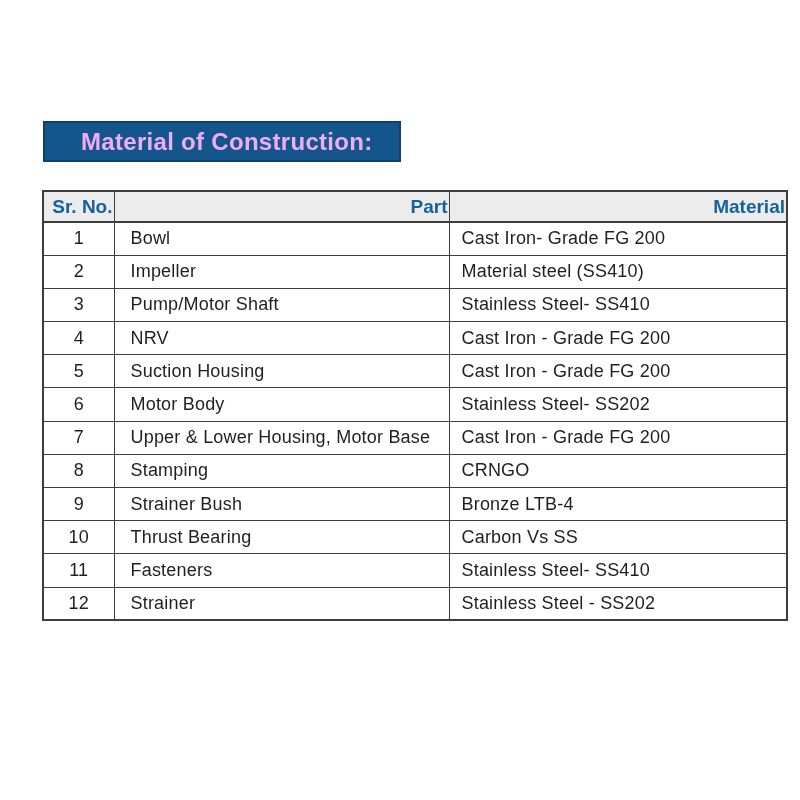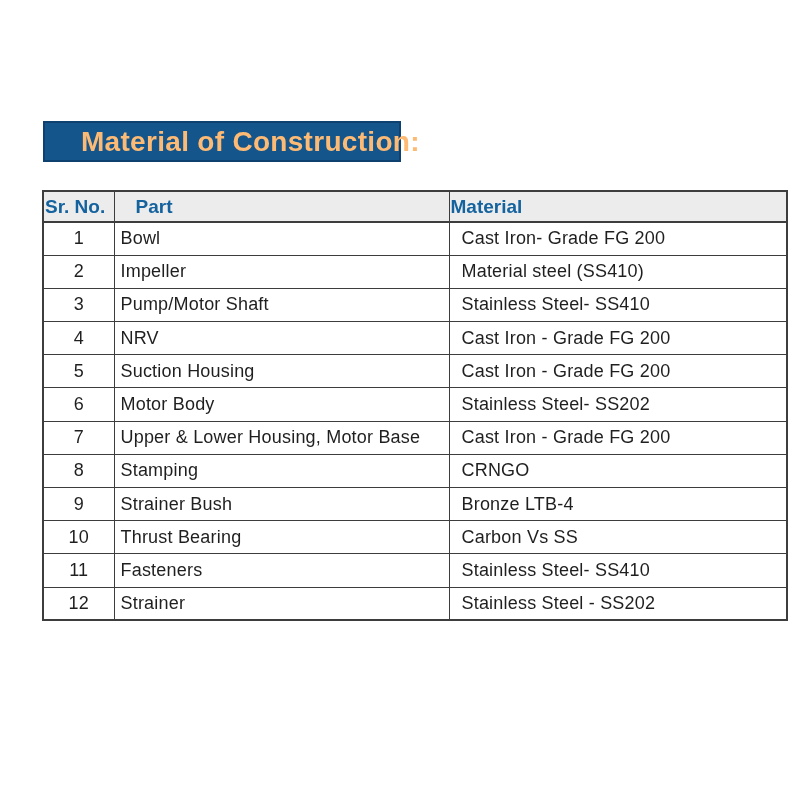--- a/index.html
+++ b/index.html
@@ -21,22 +21,22 @@
     top: 121px;
     width: 358px;
     height: 41px;
     background: #14568c;
     border: 2px solid #0e4070;
     box-sizing: border-box;
     display: flex;
     align-items: center;
   }
   .title-bar .title-text {
-    color: #fdba74;
-    font-size: 28px;
+    color: #f0abfc;
+    font-size: 24px;
     font-weight: bold;
     padding-left: 36px;
     letter-spacing: 0.3px;
     white-space: nowrap;
   }
 
   table.moc-table {
     position: absolute;
     left: 42px;
     top: 190px;
@@ -50,36 +50,36 @@
     box-sizing: border-box;
     overflow: hidden;
     white-space: nowrap;
   }
   .moc-table th {
     background: #ececec;
     color: #14629e;
     font-size: 19px;
     font-weight: bold;
     height: 31px;
-    text-align: left;
+    text-align: right;
     border-bottom: 2px solid #3d3d3d;
   }
   .moc-table td {
     background: #ffffff;
     color: #1f1f1f;
     font-size: 18px;
     height: 33.2px;
     vertical-align: middle;
     letter-spacing: 0.2px;
   }
   .col-sr { width: 71px; }
   .col-part { width: 335px; padding-left: 21px; }
   .col-material { width: 338px; }
   td.col-sr { text-align: center; }
-  td.col-part { padding-left: 6px; }
+  td.col-part { padding-left: 16px; }
   td.col-material { padding-left: 12px; }
 </style>
 </head>
 <body>
 
 <div class="title-bar">
   <span class="title-text">Material of Construction:</span>
 </div>
 
 <table class="moc-table">

